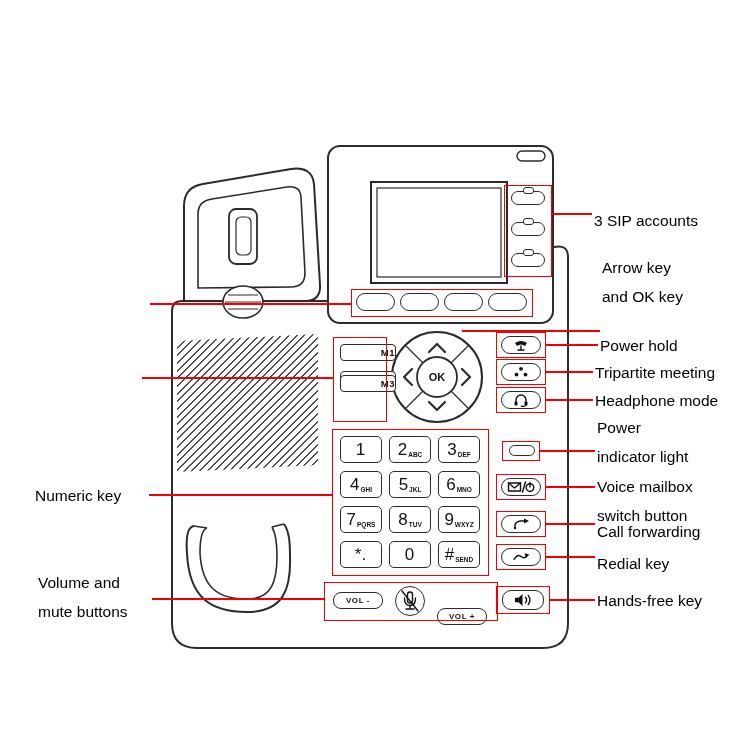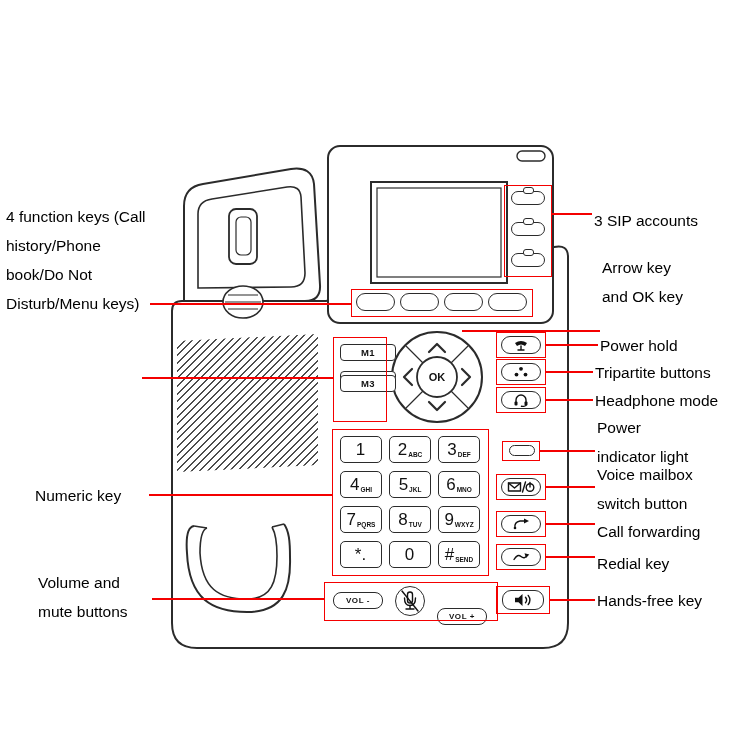--- a/index.html
+++ b/index.html
@@ -15,21 +15,21 @@
   .leader { position:absolute; height:0; border-top:2px solid #f40000; }
   .rbox   { position:absolute; border:1.5px solid #f40000; }
 
   .hkey { position:absolute; border:1.7px solid #2b2b2b; border-radius:6px;
           background:#fff; display:flex; align-items:center; justify-content:center; }
   .fkey { width:39px; height:18px; border-radius:9px; }
   .sip  { width:34px; height:14px; border-radius:7px; }
   .siptab { position:absolute; top:-5px; left:11px; width:11px; height:7px;
             border:1.4px solid #2b2b2b; border-radius:3px; background:#fff; }
   .mkey { width:56px; height:17px; border-radius:4px; font-size:9.5px;
-          font-weight:bold; letter-spacing:.5px; color:#111; }
+          font-weight:bold; letter-spacing:.5px; color:#111;justify-content:flex-end; }
   .dkey { width:42px; height:27px; border-radius:5px; }
   .dkey .digit   { font-size:17px; color:#111; line-height:1; }
   .dkey .letters { font-size:6.5px; font-weight:bold; color:#111;
                    align-self:flex-end; margin:0 0 4px 1px; }
   .feat { width:40px; height:18px; border-radius:9px; }
   .oval { position:absolute; width:26px; height:11px; border:1.7px solid #2b2b2b;
           border-radius:6px; background:#fff; }
   .vpill{ width:50px; height:17px; border-radius:8px; font-size:8px;
           font-weight:bold; letter-spacing:.6px; color:#111; }
   .mutebtn { position:absolute; width:30px; height:30px; border:1.7px solid #2b2b2b;
@@ -262,35 +262,31 @@
   <div class="leader" style="left:462px;top:330px;width:138px"></div>
   <div class="leader" style="left:546px;top:344px;width:52px"></div>
   <div class="leader" style="left:546px;top:371px;width:47px"></div>
   <div class="leader" style="left:546px;top:399px;width:47px"></div>
   <div class="leader" style="left:540px;top:450px;width:55px"></div>
   <div class="leader" style="left:546px;top:486px;width:49px"></div>
   <div class="leader" style="left:546px;top:523px;width:49px"></div>
   <div class="leader" style="left:546px;top:556px;width:49px"></div>
   <div class="leader" style="left:550px;top:599px;width:45px"></div>
 
-  <div class="lbl" style="left:6px;top:202px;width:164px">4 function keys (Call
-history/Phone
-book/Do Not
-Disturb/Menu keys)</div>
   <div class="lbl" style="left:35px;top:481px">Numeric key</div>
   <div class="lbl" style="left:38px;top:568px">Volume and
 mute buttons</div>
 
   <div class="lbl" style="left:594px;top:206px">3 SIP accounts</div>
   <div class="lbl" style="left:602px;top:253px">Arrow key
 and OK key</div>
   <div class="lbl" style="left:600px;top:331px">Power hold</div>
-  <div class="lbl" style="left:595px;top:358px">Tripartite buttons</div>
+  <div class="lbl" style="left:595px;top:358px">Tripartite meeting</div>
   <div class="lbl" style="left:595px;top:386px">Headphone mode</div>
   <div class="lbl" style="left:597px;top:413px">Power
 indicator light</div>
-  <div class="lbl" style="left:597px;top:460px">Voice mailbox
+  <div class="lbl" style="left:597px;top:472px">Voice mailbox
 switch button</div>
   <div class="lbl" style="left:597px;top:517px">Call forwarding</div>
   <div class="lbl" style="left:597px;top:549px">Redial key</div>
   <div class="lbl" style="left:597px;top:586px">Hands-free key</div>
 
 </div>
 
 </body></html>

